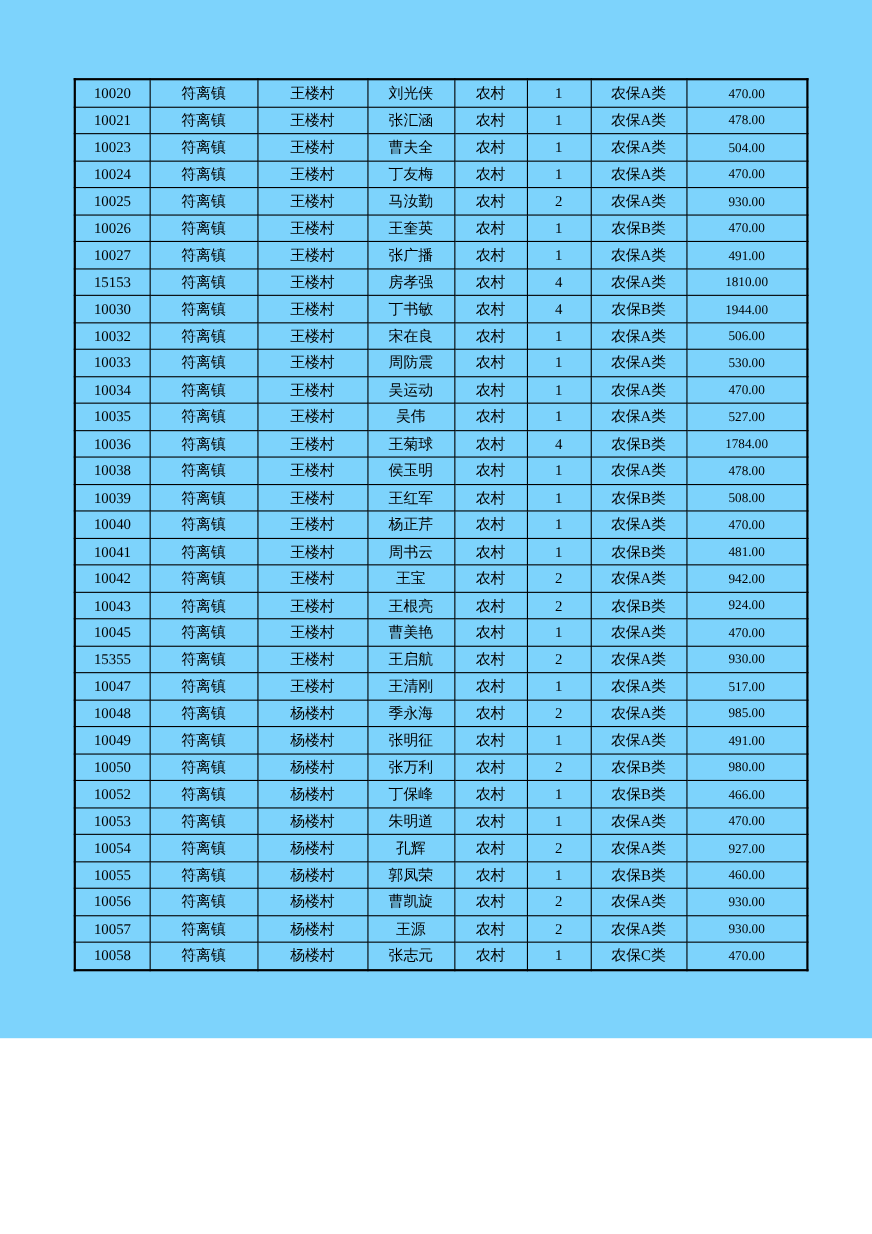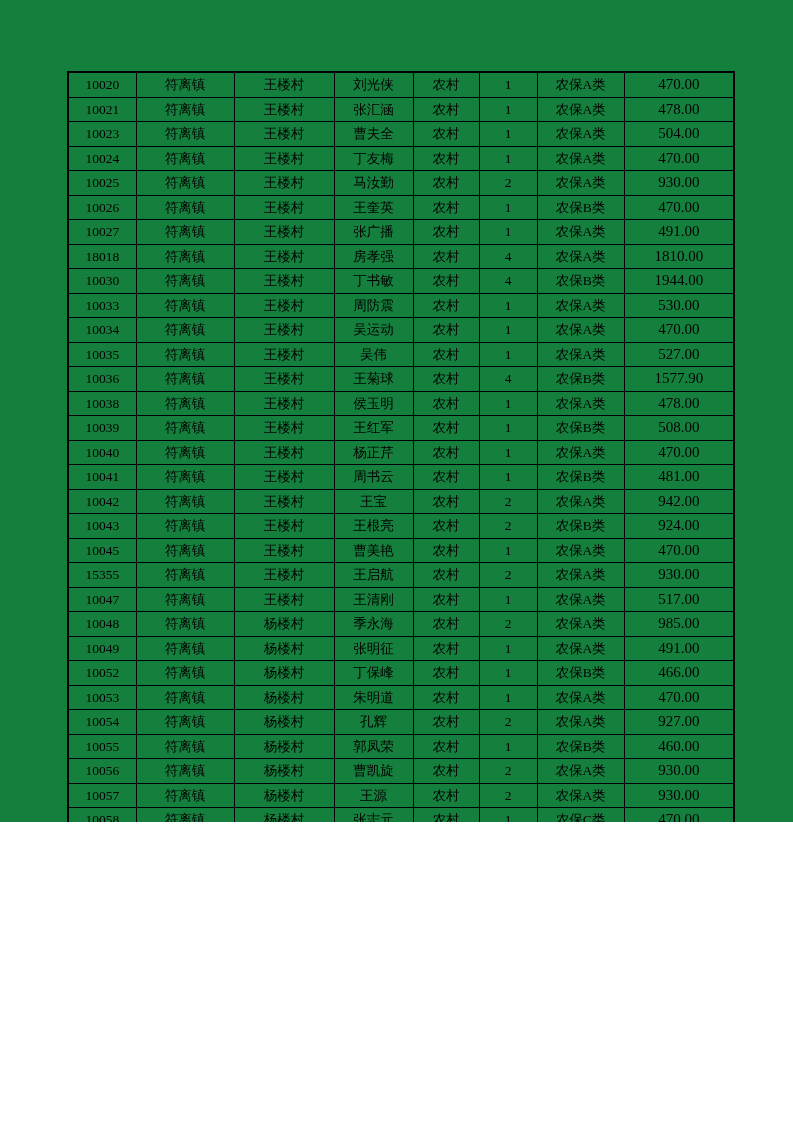--- a/index.html
+++ b/index.html
@@ -3,22 +3,22 @@
 <meta charset="utf-8">
 <style>
   html, body {
     margin: 0;
     padding: 0;
     background: #ffffff;
   }
   .page {
     position: relative;
     width: 793px;
-    height: 822px;
-    background: #15803d;
+    height: 944px;
+    background: #7dd3fc;
     overflow: hidden;
     font-family: "Liberation Serif", "DejaVu Serif", serif;
     color: #000000;
   }
   .table-wrap {
     position: absolute;
     left: 67px;
     top: 71px;
   }
   table.subsidy {
@@ -32,21 +32,21 @@
     height: 23.5px;
     padding: 0 2px;
     text-align: center;
     vertical-align: middle;
     font-size: 13.5px;
     line-height: 1;
     white-space: nowrap;
     overflow: hidden;
   }
   table.subsidy td.amount {
-    font-size: 15px;
+    font-size: 12px;
   }
 </style>
 </head>
 <body>
 
 <div class="page">
   <div class="table-wrap">
     <table class="subsidy">
       <colgroup>
         <col style="width:68px">
@@ -123,40 +123,50 @@
             <td>10027</td>
             <td>符离镇</td>
             <td>王楼村</td>
             <td>张广播</td>
             <td>农村</td>
             <td>1</td>
             <td>农保A类</td>
             <td class="amount">491.00</td>
           </tr>
           <tr>
-            <td>18018</td>
+            <td>15153</td>
             <td>符离镇</td>
             <td>王楼村</td>
             <td>房孝强</td>
             <td>农村</td>
             <td>4</td>
             <td>农保A类</td>
             <td class="amount">1810.00</td>
           </tr>
           <tr>
             <td>10030</td>
             <td>符离镇</td>
             <td>王楼村</td>
             <td>丁书敏</td>
             <td>农村</td>
             <td>4</td>
             <td>农保B类</td>
             <td class="amount">1944.00</td>
           </tr>
           <tr>
+            <td>10032</td>
+            <td>符离镇</td>
+            <td>王楼村</td>
+            <td>宋在良</td>
+            <td>农村</td>
+            <td>1</td>
+            <td>农保A类</td>
+            <td class="amount">506.00</td>
+          </tr>
+          <tr>
             <td>10033</td>
             <td>符离镇</td>
             <td>王楼村</td>
             <td>周防震</td>
             <td>农村</td>
             <td>1</td>
             <td>农保A类</td>
             <td class="amount">530.00</td>
           </tr>
           <tr>
@@ -180,21 +190,21 @@
             <td class="amount">527.00</td>
           </tr>
           <tr>
             <td>10036</td>
             <td>符离镇</td>
             <td>王楼村</td>
             <td>王菊球</td>
             <td>农村</td>
             <td>4</td>
             <td>农保B类</td>
-            <td class="amount">1577.90</td>
+            <td class="amount">1784.00</td>
           </tr>
           <tr>
             <td>10038</td>
             <td>符离镇</td>
             <td>王楼村</td>
             <td>侯玉明</td>
             <td>农村</td>
             <td>1</td>
             <td>农保A类</td>
             <td class="amount">478.00</td>
@@ -291,20 +301,30 @@
           </tr>
           <tr>
             <td>10049</td>
             <td>符离镇</td>
             <td>杨楼村</td>
             <td>张明征</td>
             <td>农村</td>
             <td>1</td>
             <td>农保A类</td>
             <td class="amount">491.00</td>
+          </tr>
+          <tr>
+            <td>10050</td>
+            <td>符离镇</td>
+            <td>杨楼村</td>
+            <td>张万利</td>
+            <td>农村</td>
+            <td>2</td>
+            <td>农保B类</td>
+            <td class="amount">980.00</td>
           </tr>
           <tr>
             <td>10052</td>
             <td>符离镇</td>
             <td>杨楼村</td>
             <td>丁保峰</td>
             <td>农村</td>
             <td>1</td>
             <td>农保B类</td>
             <td class="amount">466.00</td>

